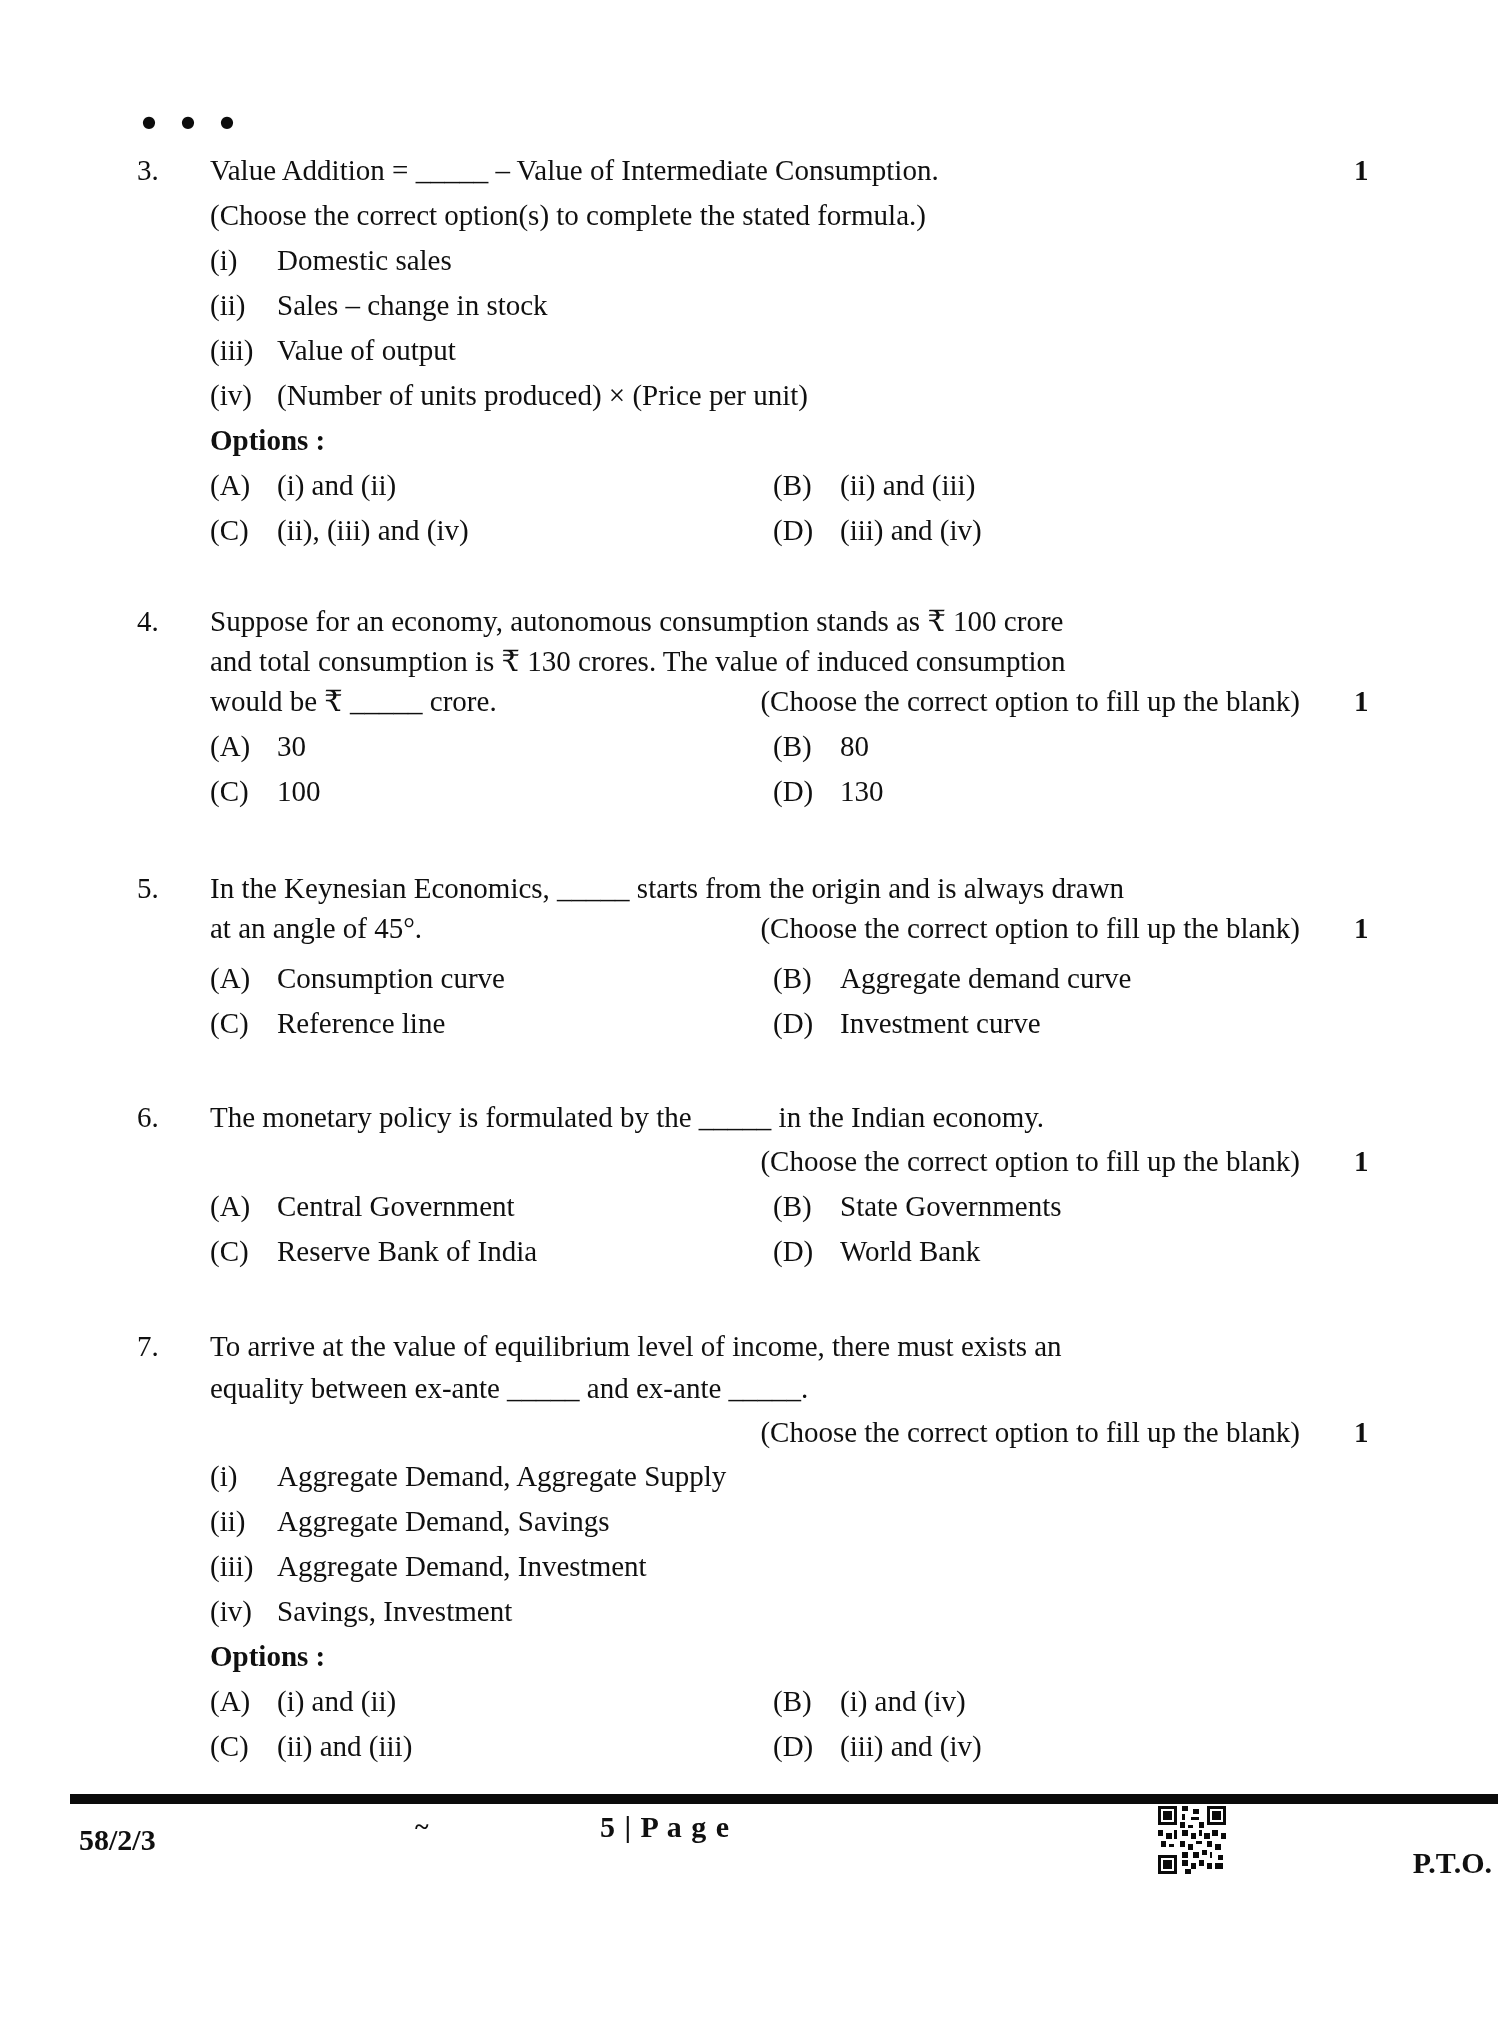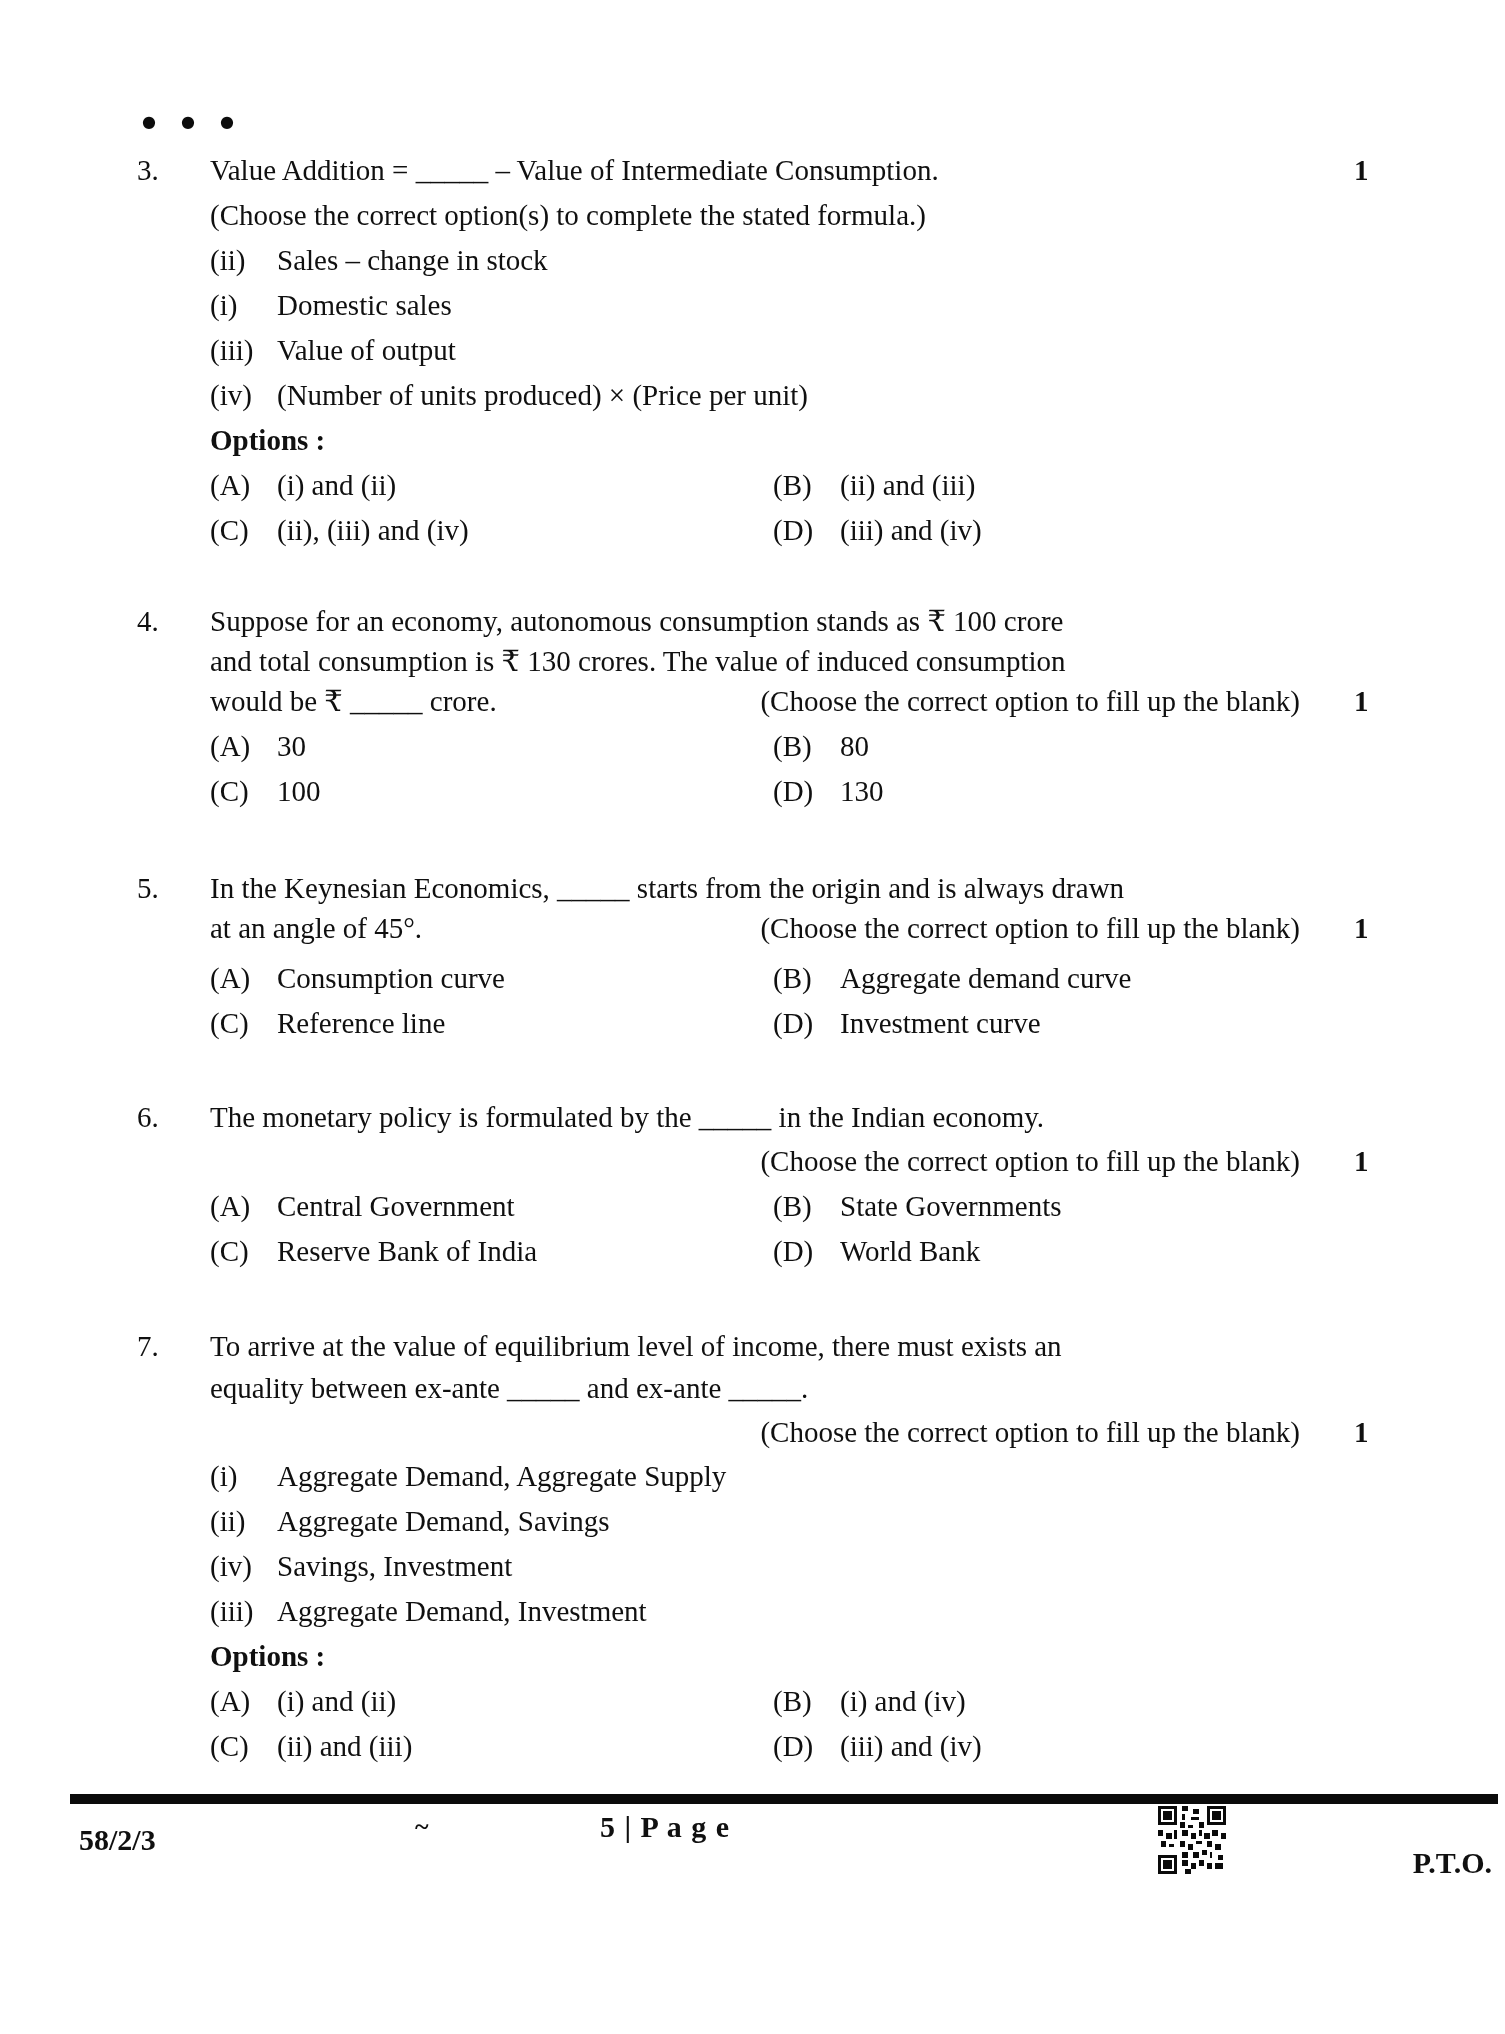--- a/index.html
+++ b/index.html
@@ -63,25 +63,25 @@
     <div class="row h45">
       <div class="num">3.</div>
       <div class="body"><span class="nw">Value Addition = _____ – Value of Intermediate Consumption.</span></div>
     </div>
     <div class="row h45">
       <div class="num"></div>
       <div class="body"><span class="nw">(Choose the correct option(s) to complete the stated formula.)</span></div>
     </div>
     <div class="row h45">
       <div class="num"></div>
+      <div class="body"><span class="ilabel">(i)</span><span class="nw">Domestic sales</span></div>
+    </div>
+    <div class="row h45">
+      <div class="num"></div>
       <div class="body"><span class="ilabel">(ii)</span><span class="nw">Sales – change in stock</span></div>
-    </div>
-    <div class="row h45">
-      <div class="num"></div>
-      <div class="body"><span class="ilabel">(i)</span><span class="nw">Domestic sales</span></div>
     </div>
     <div class="row h45">
       <div class="num"></div>
       <div class="body"><span class="ilabel">(iii)</span><span class="nw">Value of output</span></div>
     </div>
     <div class="row h45">
       <div class="num"></div>
       <div class="body"><span class="ilabel">(iv)</span><span class="nw">(Number of units produced) × (Price per unit)</span></div>
     </div>
     <div class="row h45">
@@ -257,25 +257,25 @@
     <div class="row h45">
       <div class="num"></div>
       <div class="body"><span class="ilabel">(i)</span><span class="nw">Aggregate Demand, Aggregate Supply</span></div>
     </div>
     <div class="row h45">
       <div class="num"></div>
       <div class="body"><span class="ilabel">(ii)</span><span class="nw">Aggregate Demand, Savings</span></div>
     </div>
     <div class="row h45">
       <div class="num"></div>
+      <div class="body"><span class="ilabel">(iii)</span><span class="nw">Aggregate Demand, Investment</span></div>
+    </div>
+    <div class="row h45">
+      <div class="num"></div>
       <div class="body"><span class="ilabel">(iv)</span><span class="nw">Savings, Investment</span></div>
-    </div>
-    <div class="row h45">
-      <div class="num"></div>
-      <div class="body"><span class="ilabel">(iii)</span><span class="nw">Aggregate Demand, Investment</span></div>
     </div>
     <div class="row h45">
       <div class="num"></div>
       <div class="body"><span class="bold">Options :</span></div>
     </div>
     <div class="row h45">
       <div class="num"></div>
       <div class="body optpair">
         <div class="o1">
             <span class="olabel">(A)</span>

